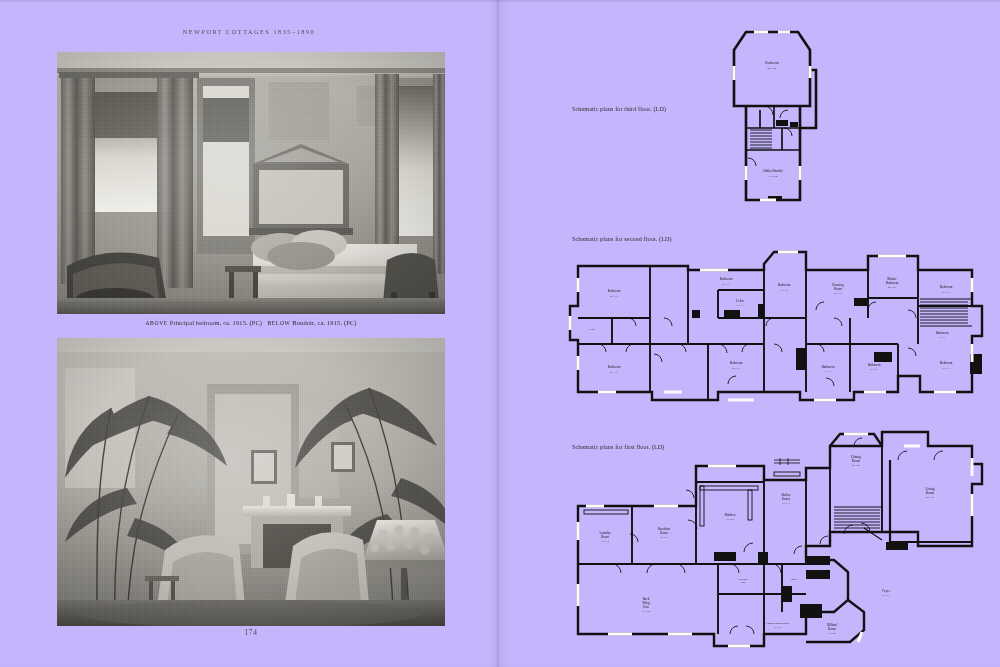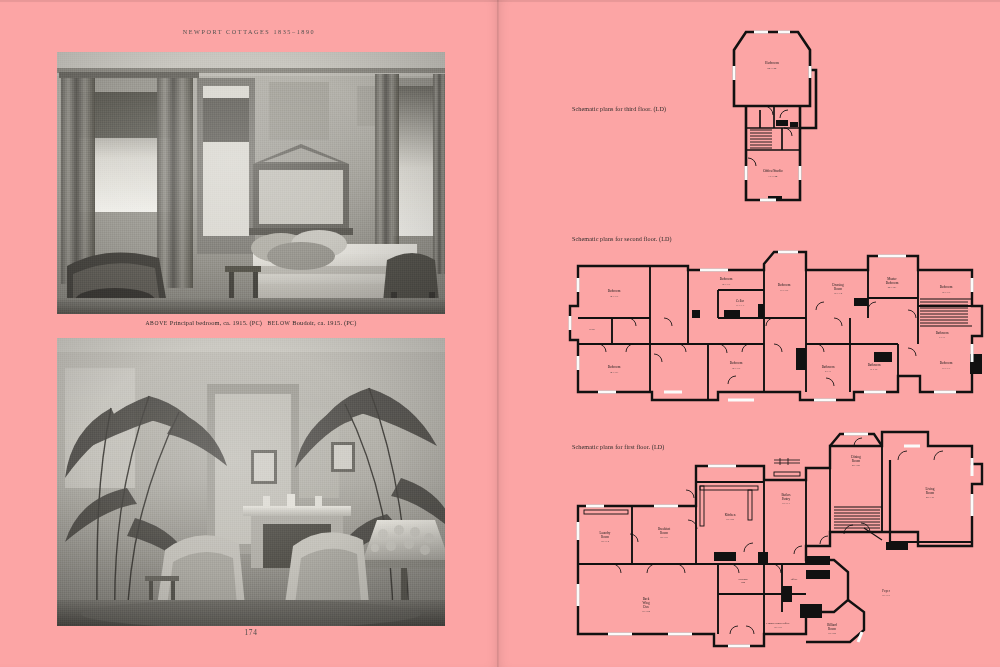--- a/index.html
+++ b/index.html
@@ -11,21 +11,21 @@
     position:relative;
   }
   .spread{
     position:absolute;inset:0;
     background:#f7f7f7;
     display:flex;
   }
   .page{
     position:relative;
     height:667px;
-    background:#fca5a5;
+    background:#c4b5fd;
   }
   .page-left{
     width:498px;
     box-shadow:inset -8px 0 14px -10px rgba(0,0,0,0.18);
   }
   .page-right{
     width:502px;
     box-shadow:inset 8px 0 14px -10px rgba(0,0,0,0.18);
   }
   .gutter{

